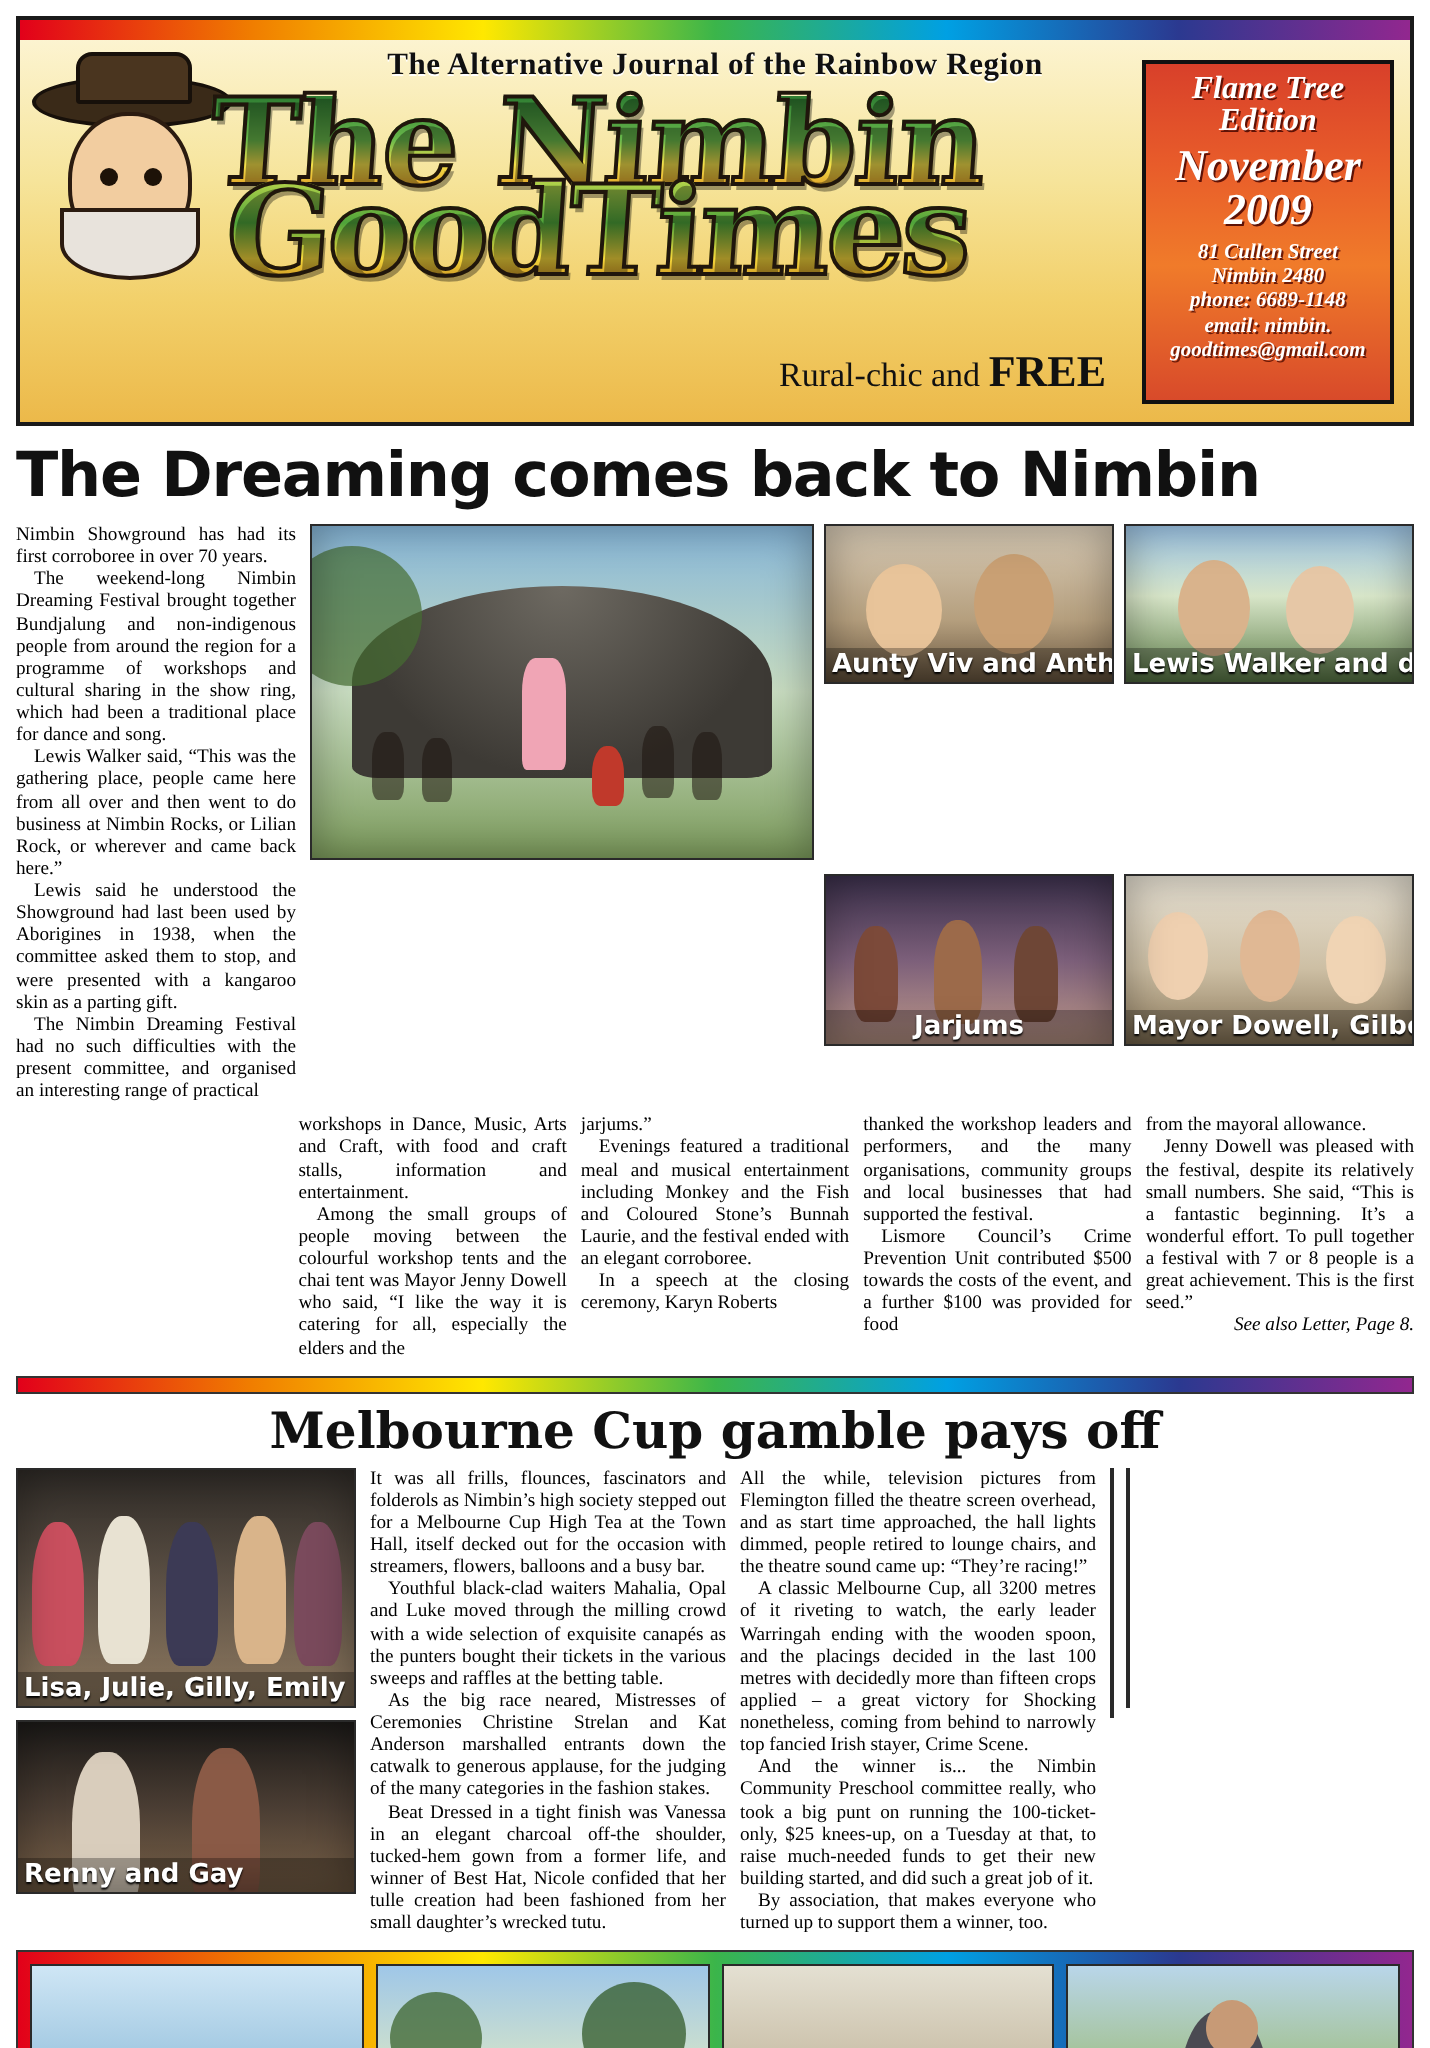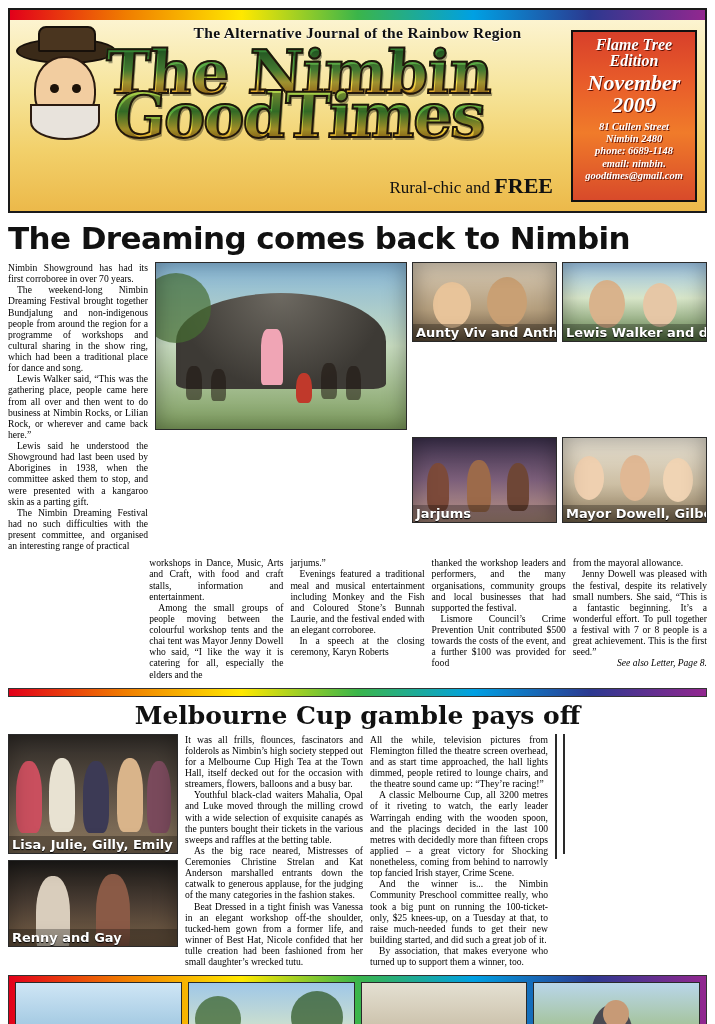--- a/index.html
+++ b/index.html
@@ -317,21 +317,21 @@
           <div class="cap">Aunty Viv and Anthony Gordon</div>
         </div>
         <div class="photo" style="flex:1;height:80px;">
           <div class="sky g8"></div>
           <div class="blob" style="left:18%;top:22%;width:36px;height:48px;background:#d9b38c;"></div>
           <div class="blob" style="left:56%;top:26%;width:34px;height:44px;background:#e6c7a6;"></div>
           <div class="vignette"></div>
           <div class="cap">Lewis Walker and daughter Carmel</div>
         </div>
       </div>
-      <div class="s1-row" style="margin-top:2px;">
+      <div class="s1-row" style="margin-top:2px;text-align:center;">
         <div style="width:252px;"></div>
         <div class="photo" style="flex:1;height:86px;">
           <div class="sky g6"></div>
           <div class="fig2" style="left:10%;top:30%;width:22px;height:48px;background:#7c4a3a;"></div>
           <div class="fig2" style="left:38%;top:26%;width:24px;height:52px;background:#9c6a4a;"></div>
           <div class="fig2" style="left:66%;top:30%;width:22px;height:48px;background:#6e4636;"></div>
           <div class="vignette"></div>
           <div class="cap">Jarjums</div>
         </div>
         <div class="photo" style="flex:1;height:86px;">
@@ -391,21 +391,21 @@
         <div class="vignette"></div>
         <div class="cap">Renny and Gay</div>
       </div>
     </div>
 
     <div class="s2-mid">
       <div class="col-text" style="flex:1;">
         <p class="first">It was all frills, flounces, fascinators and folderols as Nimbin’s high society stepped out for a Melbourne Cup High Tea at the Town Hall, itself decked out for the occasion with streamers, flowers, balloons and a busy bar.</p>
         <p>Youthful black-clad waiters Mahalia, Opal and Luke moved through the milling crowd with a wide selection of exquisite canapés as the punters bought their tickets in the various sweeps and raffles at the betting table.</p>
         <p>As the big race neared, Mistresses of Ceremonies Christine Strelan and Kat Anderson marshalled entrants down the catwalk to generous applause, for the judging of the many categories in the fashion stakes.</p>
-        <p>Beat Dressed in a tight finish was Vanessa in an elegant workshop off-the shoulder, tucked-hem gown from a former life, and winner of Best Hat, Nicole confided that her tulle creation had been fashioned from her small daughter’s wrecked tutu.</p>
+        <p>Beat Dressed in a tight finish was Vanessa in an elegant charcoal off-the shoulder, tucked-hem gown from a former life, and winner of Best Hat, Nicole confided that her tulle creation had been fashioned from her small daughter’s wrecked tutu.</p>
       </div>
       <div class="col-text" style="flex:1;">
         <p class="first">All the while, television pictures from Flemington filled the theatre screen overhead, and as start time approached, the hall lights dimmed, people retired to lounge chairs, and the theatre sound came up: “They’re racing!”</p>
         <p>A classic Melbourne Cup, all 3200 metres of it riveting to watch, the early leader Warringah ending with the wooden spoon, and the placings decided in the last 100 metres with decidedly more than fifteen crops applied – a great victory for Shocking nonetheless, coming from behind to narrowly top fancied Irish stayer, Crime Scene.</p>
         <p>And the winner is... the Nimbin Community Preschool committee really, who took a big punt on running the 100-ticket-only, $25 knees-up, on a Tuesday at that, to raise much-needed funds to get their new building started, and did such a great job of it.</p>
         <p>By association, that makes everyone who turned up to support them a winner, too.</p>
       </div>
     </div>
 
     <div class="s2-right">

